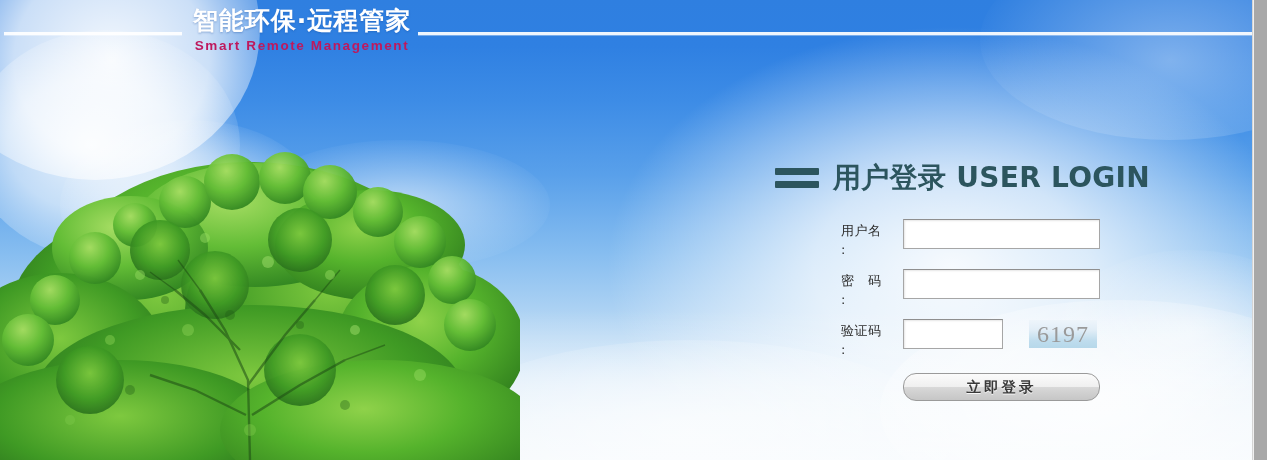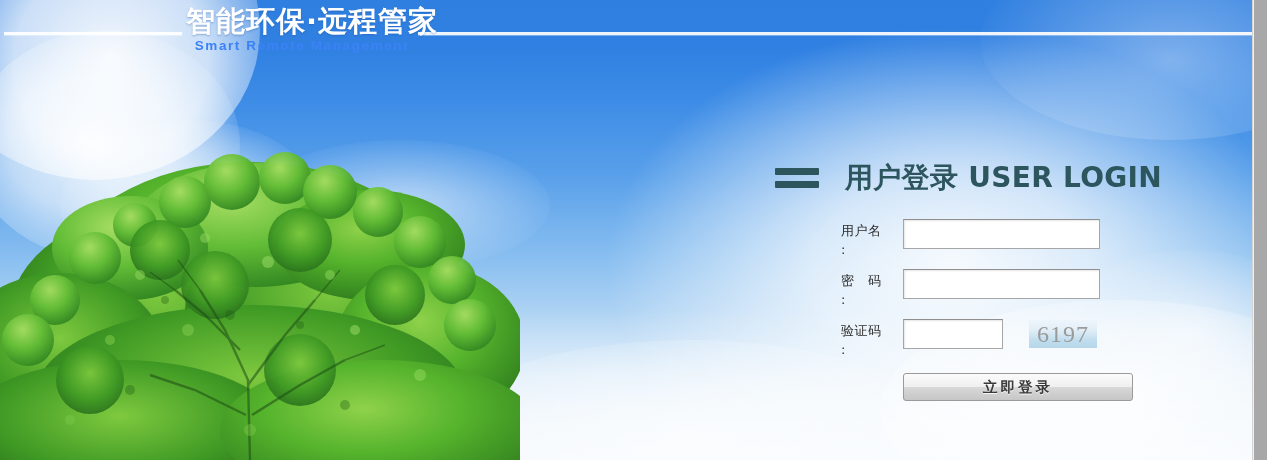--- a/index.html
+++ b/index.html
@@ -108,33 +108,33 @@
 
   .brand {
     position: absolute;
     left: 186px;
     top: 6px;
     width: 232px;
     text-align: center;
   }
   .brand-cn {
     font-family: "DejaVu Sans", "Liberation Sans", sans-serif;
-    font-size: 29px;
+    font-size: 25px;
     font-weight: bold;
     color: #ffffff;
     letter-spacing: 1px;
     line-height: 30px;
     white-space: nowrap;
     text-shadow: 0 1px 2px rgba(20,70,150,0.35);
   }
   .brand-en {
     font-family: "Liberation Sans", sans-serif;
     font-size: 13.5px;
     font-weight: bold;
-    color: #3b82f6;
+    color: #be185d;
     letter-spacing: 1.6px;
     line-height: 18px;
     white-space: nowrap;
     margin-top: 1px;
   }
 
   
   .login-panel {
     position: absolute;
     left: 775px;
@@ -160,21 +160,20 @@
     border-radius: 1px;
   }
   .title-mark i + i { margin-top: 6px; }
   .login-title-text {
     font-family: "DejaVu Sans", "Liberation Sans", sans-serif;
     font-size: 28px;
     font-weight: bold;
     color: #2c555e;
     white-space: nowrap;
     letter-spacing: 0.3px;
-    margin-left: 12px;
   }
 
   .form {
     margin-top: 13px;
     padding-left: 66px;
   }
   .form-row {
     display: flex;
     align-items: flex-start;
     margin-bottom: 10px;
@@ -224,24 +223,24 @@
     user-select: none;
     text-align: center;
   }
 
   .btn-row {
     margin-top: 14px;
     padding-left: 62px;
   }
   .login-btn {
     box-sizing: border-box;
-    width: 230px;
+    width: 197px;
     height: 28px;
     border: 1px solid #9a9a9a;
-    border-radius: 3px;
+    border-radius: 13px;
     background: linear-gradient(to bottom, #fbfbfb 0%, #f0f0f0 48%, #d8d8d8 52%, #c6c6c6 100%);
     font-family: "DejaVu Sans", "Liberation Sans", sans-serif;
     font-size: 14.5px;
     font-weight: bold;
     color: #3a3a3a;
     letter-spacing: 3px;
     cursor: pointer;
     text-shadow: 0 1px 0 rgba(255,255,255,0.8);
   }
 

